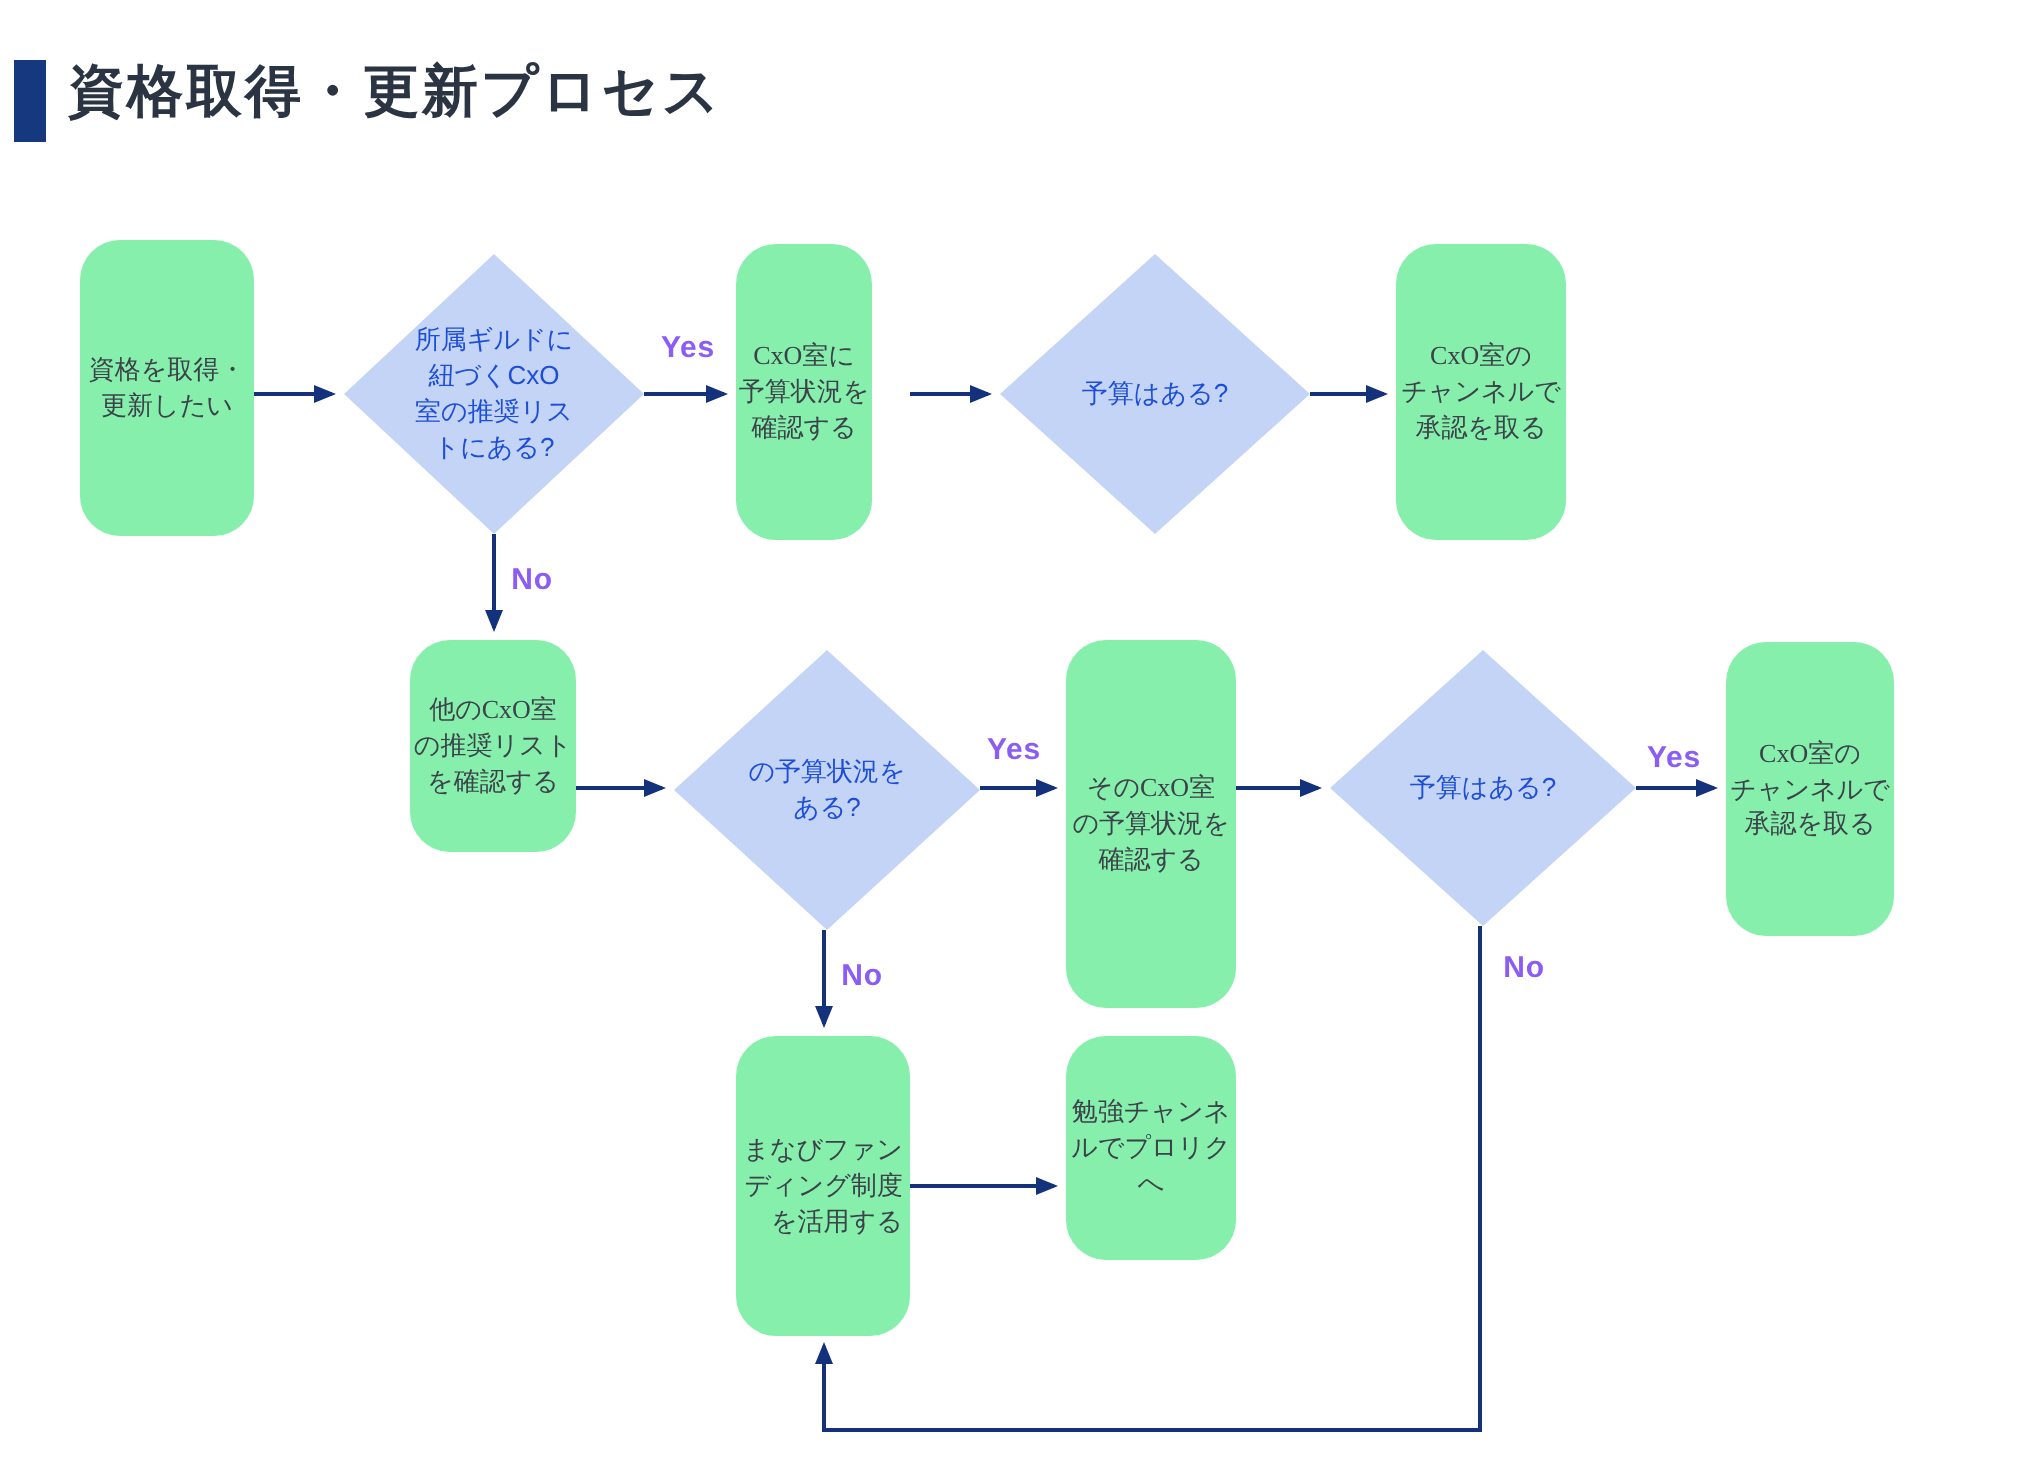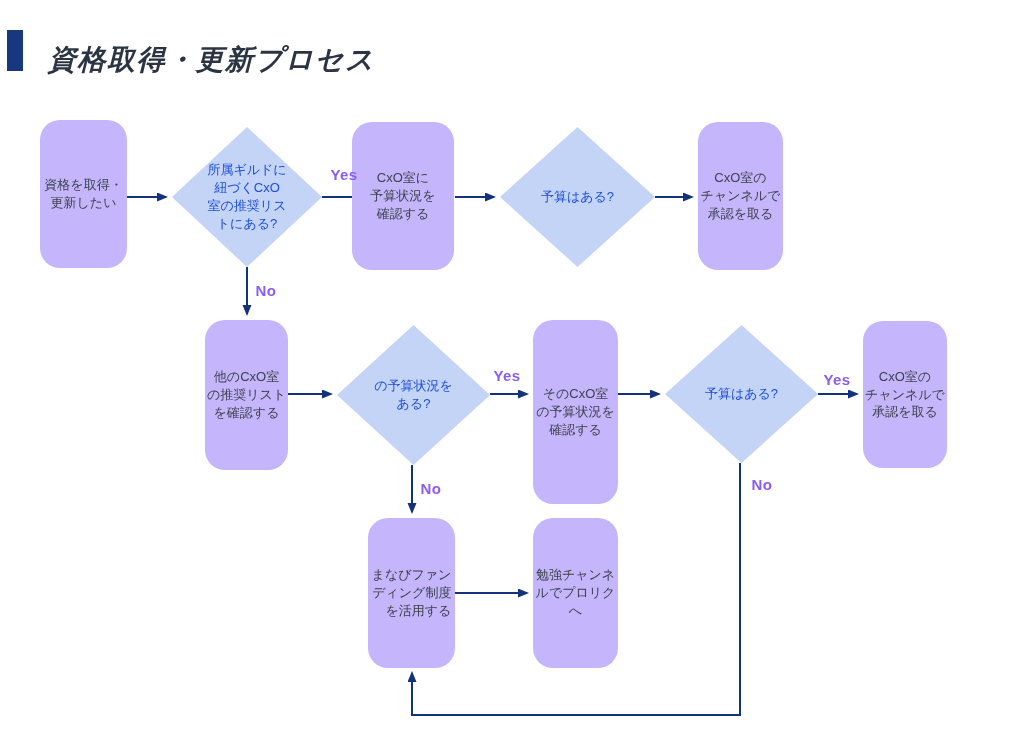--- a/index.html
+++ b/index.html
@@ -3,49 +3,49 @@
 <meta charset="utf-8">
 <style>
   html,body { margin:0; padding:0; background:#ffffff; }
   .canvas {
     position:relative; width:1010px; height:733px; background:#ffffff;
     font-family:"Liberation Sans","DejaVu Sans",sans-serif; overflow:hidden;
   }
   
   .accent-bar { position:absolute; left:7px; top:30px; width:16px; height:41px; background:#15387f; }
   .page-title {
-    position:absolute; left:34px; top:27px; margin:14px;
-    font-size:28px; font-weight:700; color:#2b3443; letter-spacing:1.5px;font-style:italic;
+    position:absolute; left:34px; top:27px; margin:0;
+    font-size:28px; font-weight:700; color:#2b3443; letter-spacing:1.5px;
   }
   
   svg.edges { position:absolute; left:0; top:0; }
   svg.edges line, svg.edges polyline { stroke:#14317c; stroke-width:2; fill:none; }
   
   .node, .decision {
     position:absolute; display:flex; align-items:center; justify-content:center;
     text-align:center; white-space:pre-line; font-size:13px; line-height:1.38;
   }
-  .node { background:#c4b5fd; border-radius:20px; color:#3c4249; }
+  .node { background:#86efac; border-radius:20px; color:#3c4249;font-family:Liberation Serif, serif; }
   .decision {
     background:#c3d4f7; color:#1d4ed8;
     clip-path:polygon(50% 0,100% 50%,50% 100%,0 50%);
   }
   
   .n-start   { left:40px;  top:120px; width:87px;  height:148px; }
   .d-guild   { left:172px; top:127px; width:150px; height:140px; }
-  .n-cxobud  { left:352px; top:122px; width:102px;  height:148px; }
+  .n-cxobud  { left:368px; top:122px; width:68px;  height:148px; }
   .d-bud1    { left:500px; top:127px; width:155px; height:140px; }
   .n-appr1   { left:698px; top:122px; width:85px;  height:148px; }
-  .n-other   { left:205px; top:320px; width:83px;  height:150px;text-align:center; }
+  .n-other   { left:205px; top:320px; width:83px;  height:106px;text-align:center; }
   .d-rec     { left:337px; top:325px; width:153px; height:140px; }
   .n-thatbud { left:533px; top:320px; width:85px;  height:184px; }
   .d-bud2    { left:665px; top:325px; width:153px; height:138px; }
   .n-appr2   { left:863px; top:321px; width:84px;  height:147px; }
   .n-manabi  { left:368px; top:518px; width:87px;  height:150px;text-align:right; }
-  .n-study   { left:533px; top:518px; width:85px;  height:150px; }
+  .n-study   { left:533px; top:518px; width:85px;  height:112px; }
   
   .edge-label {
     position:absolute; transform:translate(-50%,-50%);
     font-size:15px; font-weight:600; color:#8b5cf6; letter-spacing:0.4px;
   }
   .l-yes1 { left:344px; top:174px; }
   .l-no1  { left:266px; top:290px; }
   .l-yes2 { left:507px; top:375px; }
   .l-no2  { left:431px; top:488px; }
   .l-yes3 { left:837px; top:379px; }

